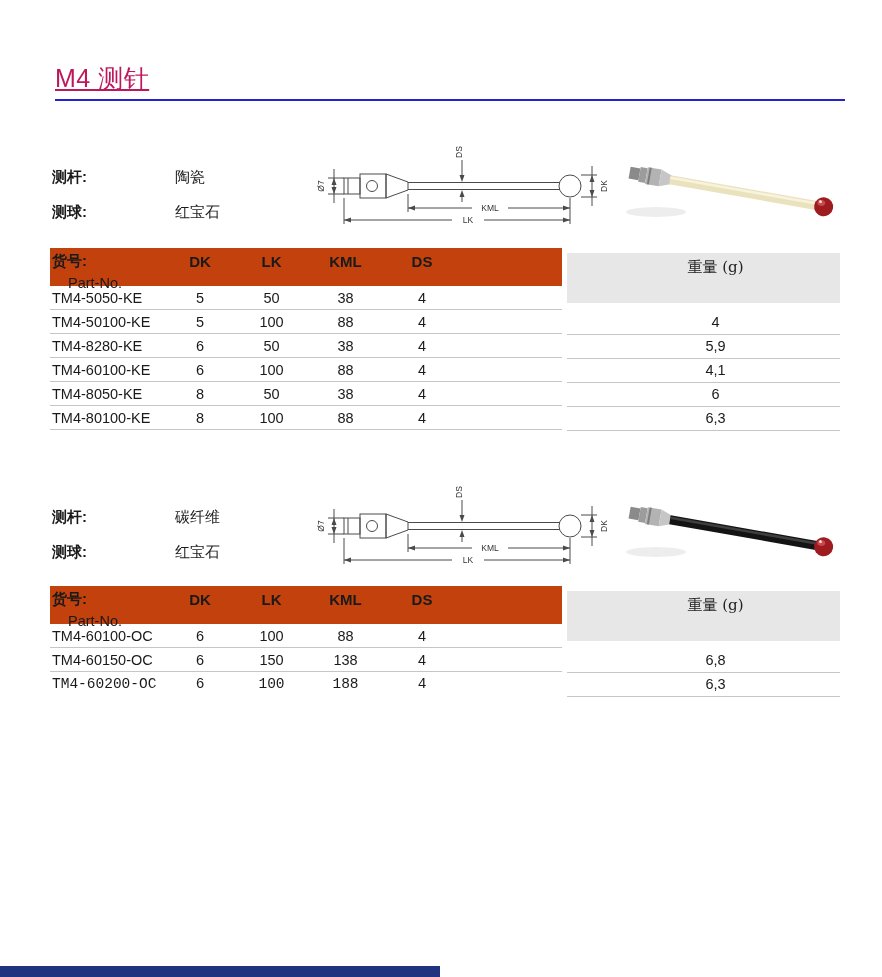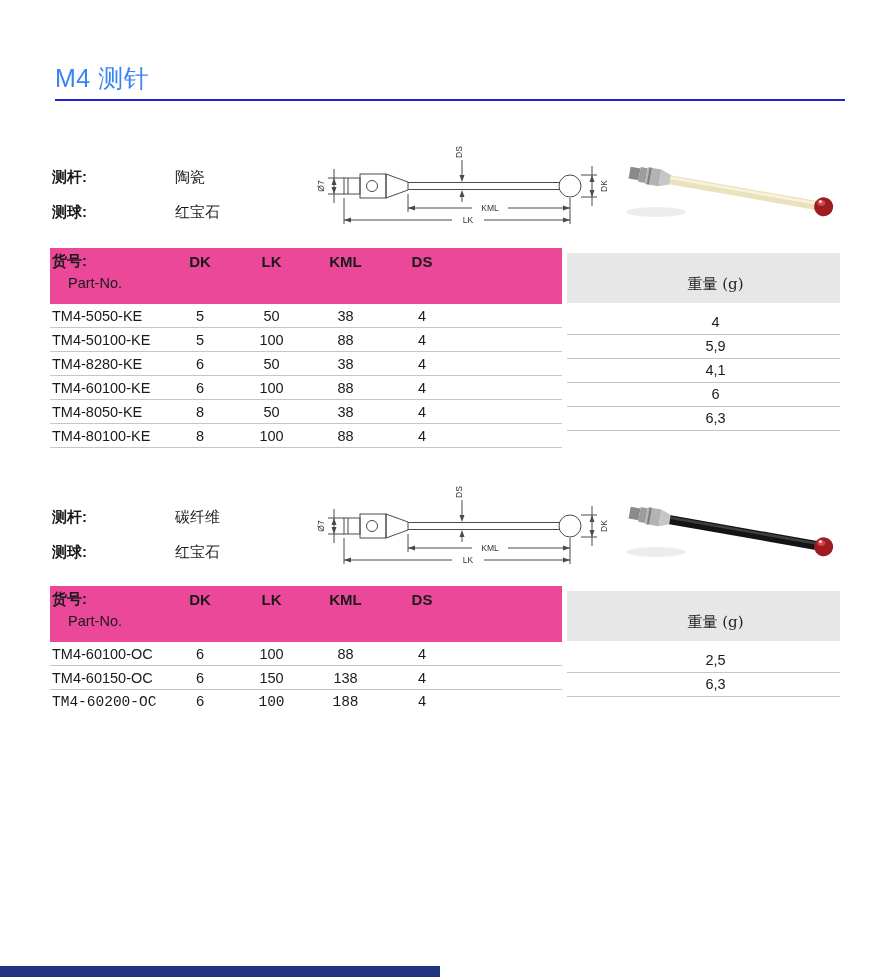--- a/index.html
+++ b/index.html
@@ -15,28 +15,28 @@
   
   .specs { display:grid; grid-template-columns:123px auto; row-gap:16px; font-size:15px; }
   .specs .lbl { font-weight:bold; }
 
   
   .ptable { width:790px; display:flex; }
   .main-block { width:512px; }
   .gutter { width:5px; }
   .right-block { width:273px; margin-top:5px; }
 
-  .thead { background:#ec4899; height:56px; display:grid;
+  .thead { background:#c2410c; height:38px; display:grid;
            grid-template-columns:115px 70px 73px 75px 78px 1fr;
            grid-template-rows:27px 23px; align-items:center; }
   .thead .h1 { font-weight:bold; font-size:15px; padding-left:2px; }
   .thead .hc { font-weight:bold; font-size:15px; text-align:center; padding-left:0; }
   .thead .h2 { font-size:14.5px; font-weight:normal; padding-left:18px; grid-column:1 / span 6; align-self:start; }
 
-  .whead { background:#E7E7E7; height:50px; padding-top:22px; padding-left:24px;
+  .whead { background:#E7E7E7; height:50px; padding-top:5px; padding-left:24px;
            text-align:center; font-family:"DejaVu Serif","Liberation Serif",serif;
            font-size:15px; color:#222; }
 
   .tbody { }
   .trow { display:grid; grid-template-columns:115px 70px 73px 75px 78px 1fr;
           height:24px; align-items:center; border-bottom:1px solid #C6C6C6; font-size:14.5px; }
   .trow .part { padding-left:2px; }
   .trow .num { text-align:center; }
   .trow.no-border { border-bottom:none;font-family:Liberation Mono, monospace; }
 
@@ -47,21 +47,21 @@
   
   svg text { font-family:"Liberation Sans","DejaVu Sans",sans-serif; }
 
   .footer-bar { left:0; top:966px; width:440px; height:11px; }
 </style>
 </head>
 <body>
 
 <div id="page">
 
-  <div class="abs page-title" style="color: #3b82f6;">M4 测针</div>
+  <div class="abs page-title" style="color: #be185d; text-decoration: underline;">M4 测针</div>
   <div class="abs title-rule" style="border-top-color: rgb(34, 34, 206);"></div>
 
   <div class="abs specs" style="left:52px; top:168px;">
     <div class="lbl">测杆:</div>
     <div>陶瓷</div>
     <div class="lbl">测球:</div>
     <div>红宝石</div>
   </div>
 
   <svg class="abs" style="left:312px; top:142px;" width="298" height="90" viewBox="0 0 298 90">
@@ -316,21 +316,21 @@
           <div class="num">188</div>
           <div class="num">4</div>
             <div></div>
         </div>
       </div>
     </div>
     <div class="gutter"></div>
     <div class="right-block">
       <div class="whead">重量 (g)</div>
       <div class="wbody">
-        <div class="wrow">2,5</div>
+        <div class="wrow">6,8</div>
         <div class="wrow">6,3</div>
       </div>
     </div>
   </div>
 
   <div class="abs footer-bar" style="background: rgb(32, 51, 127);"></div>
 
 </div>
 
 </body></html>

